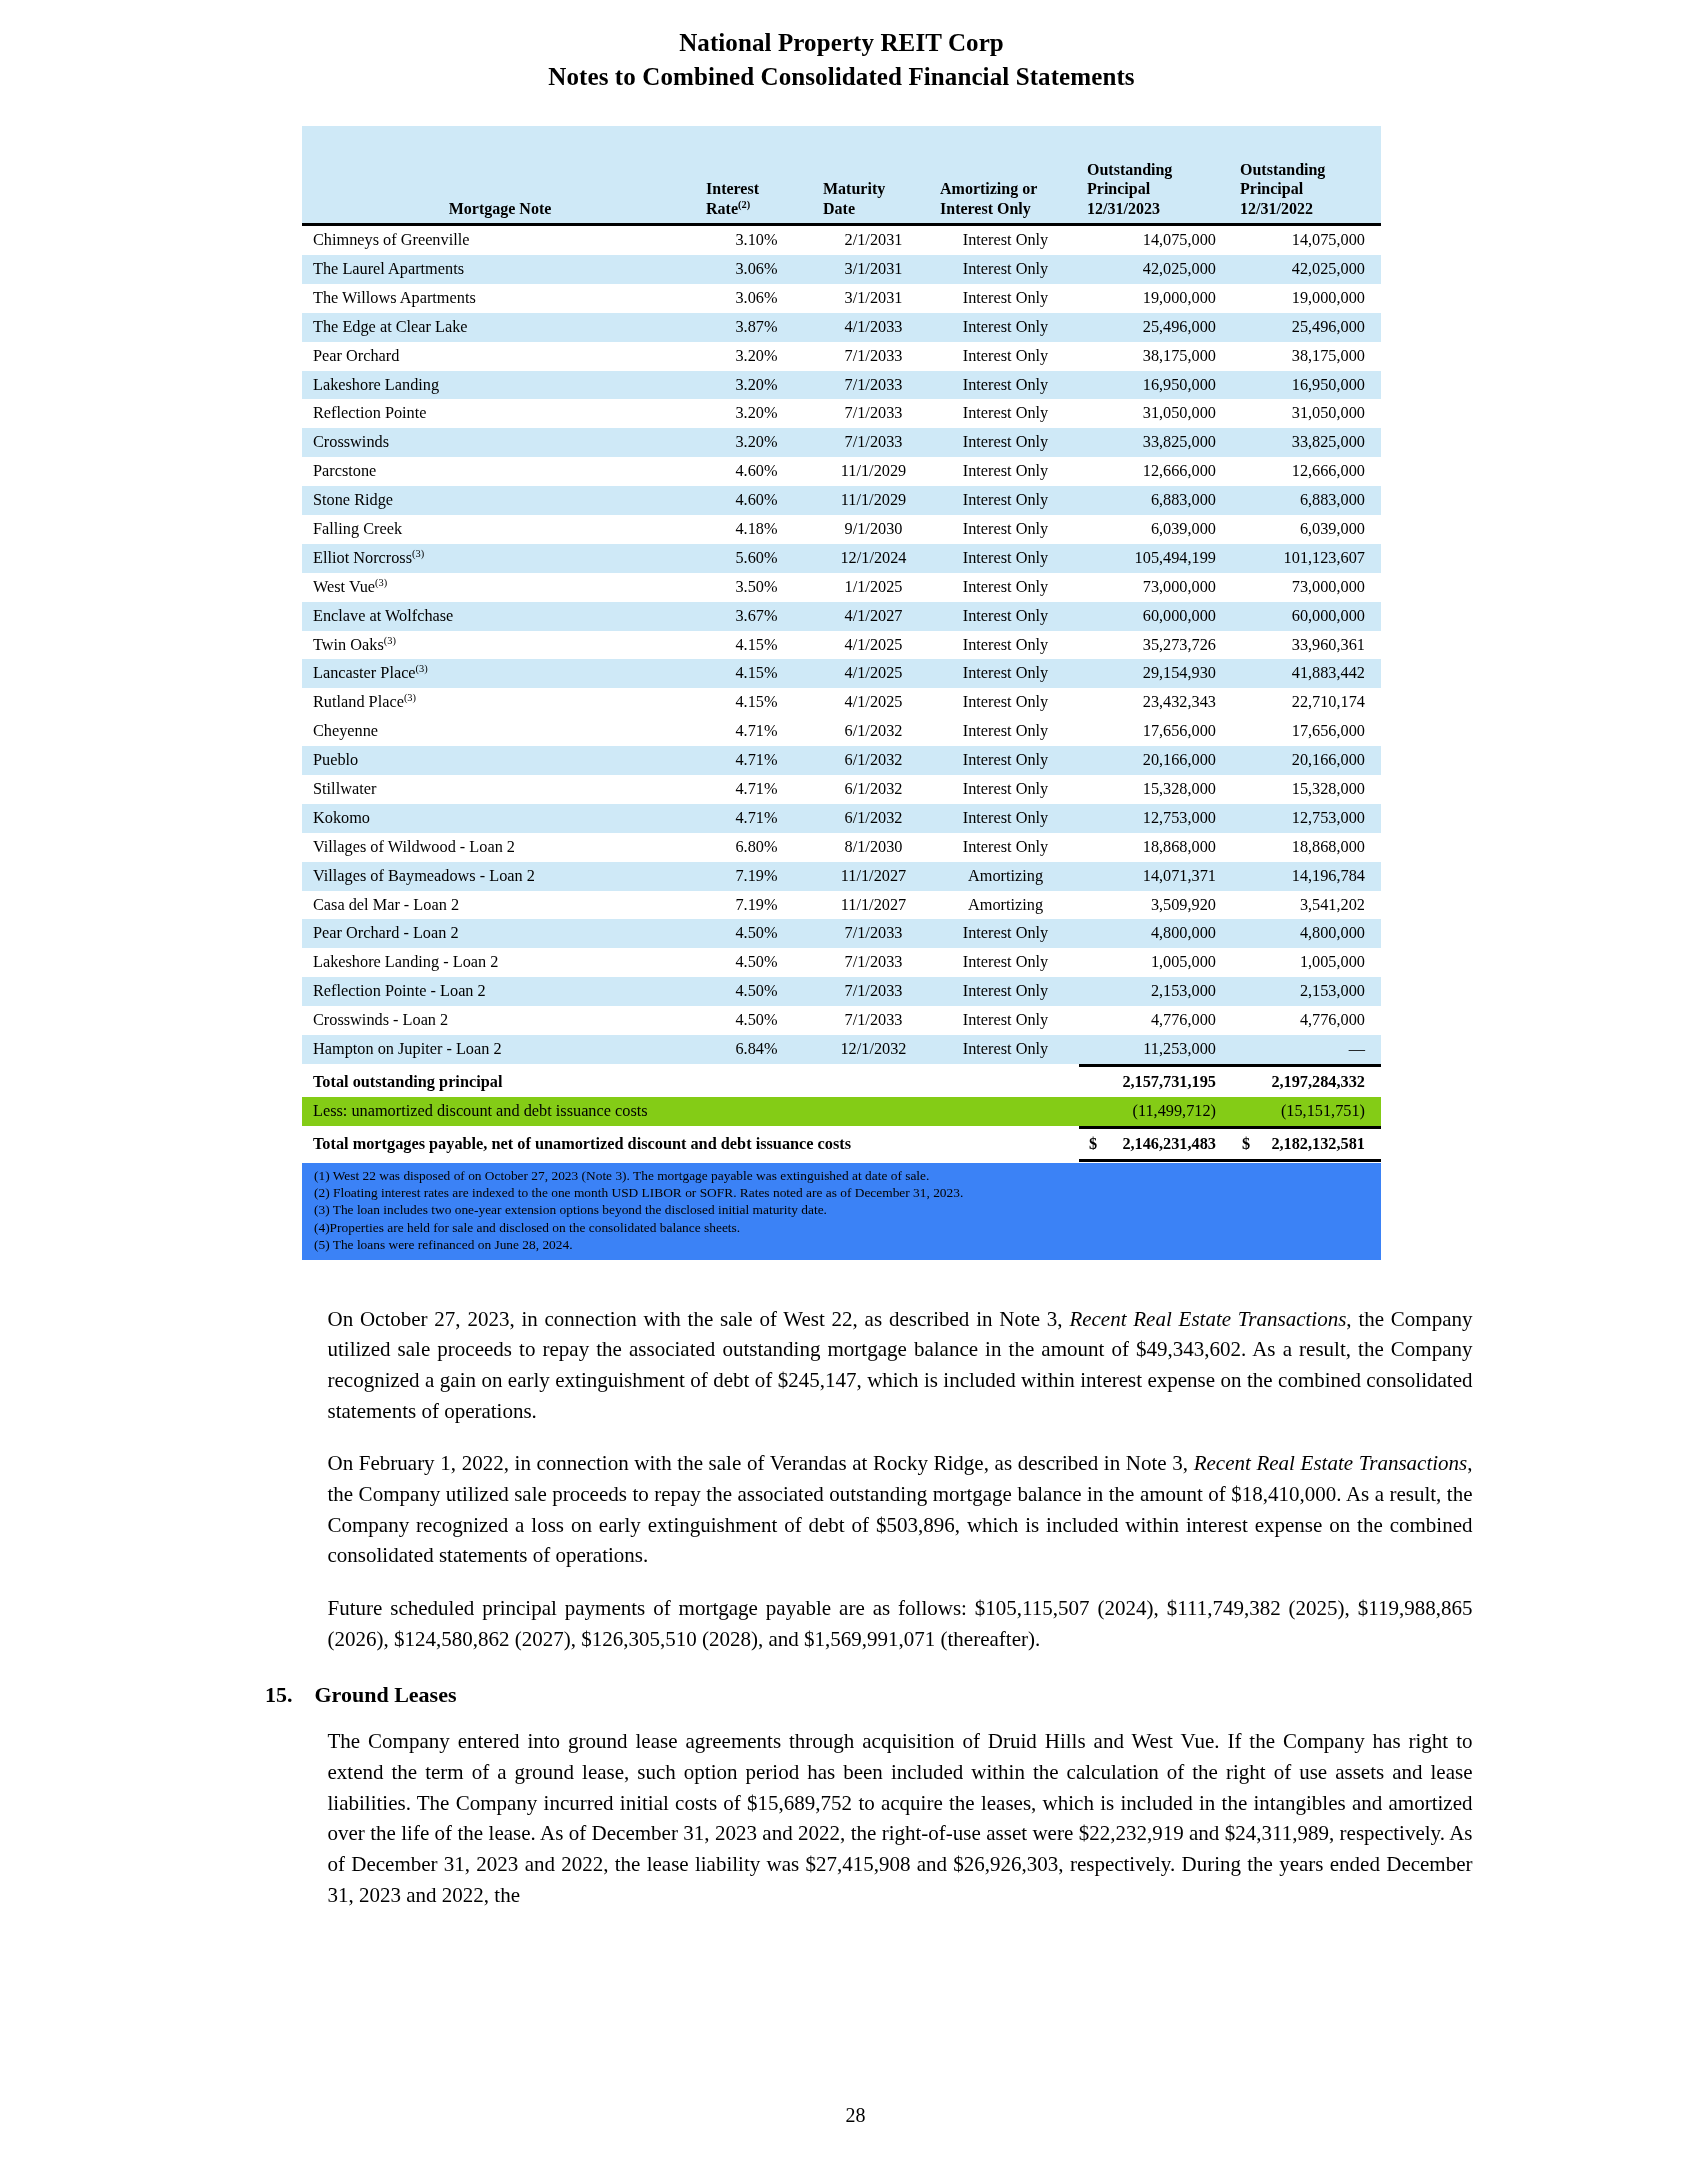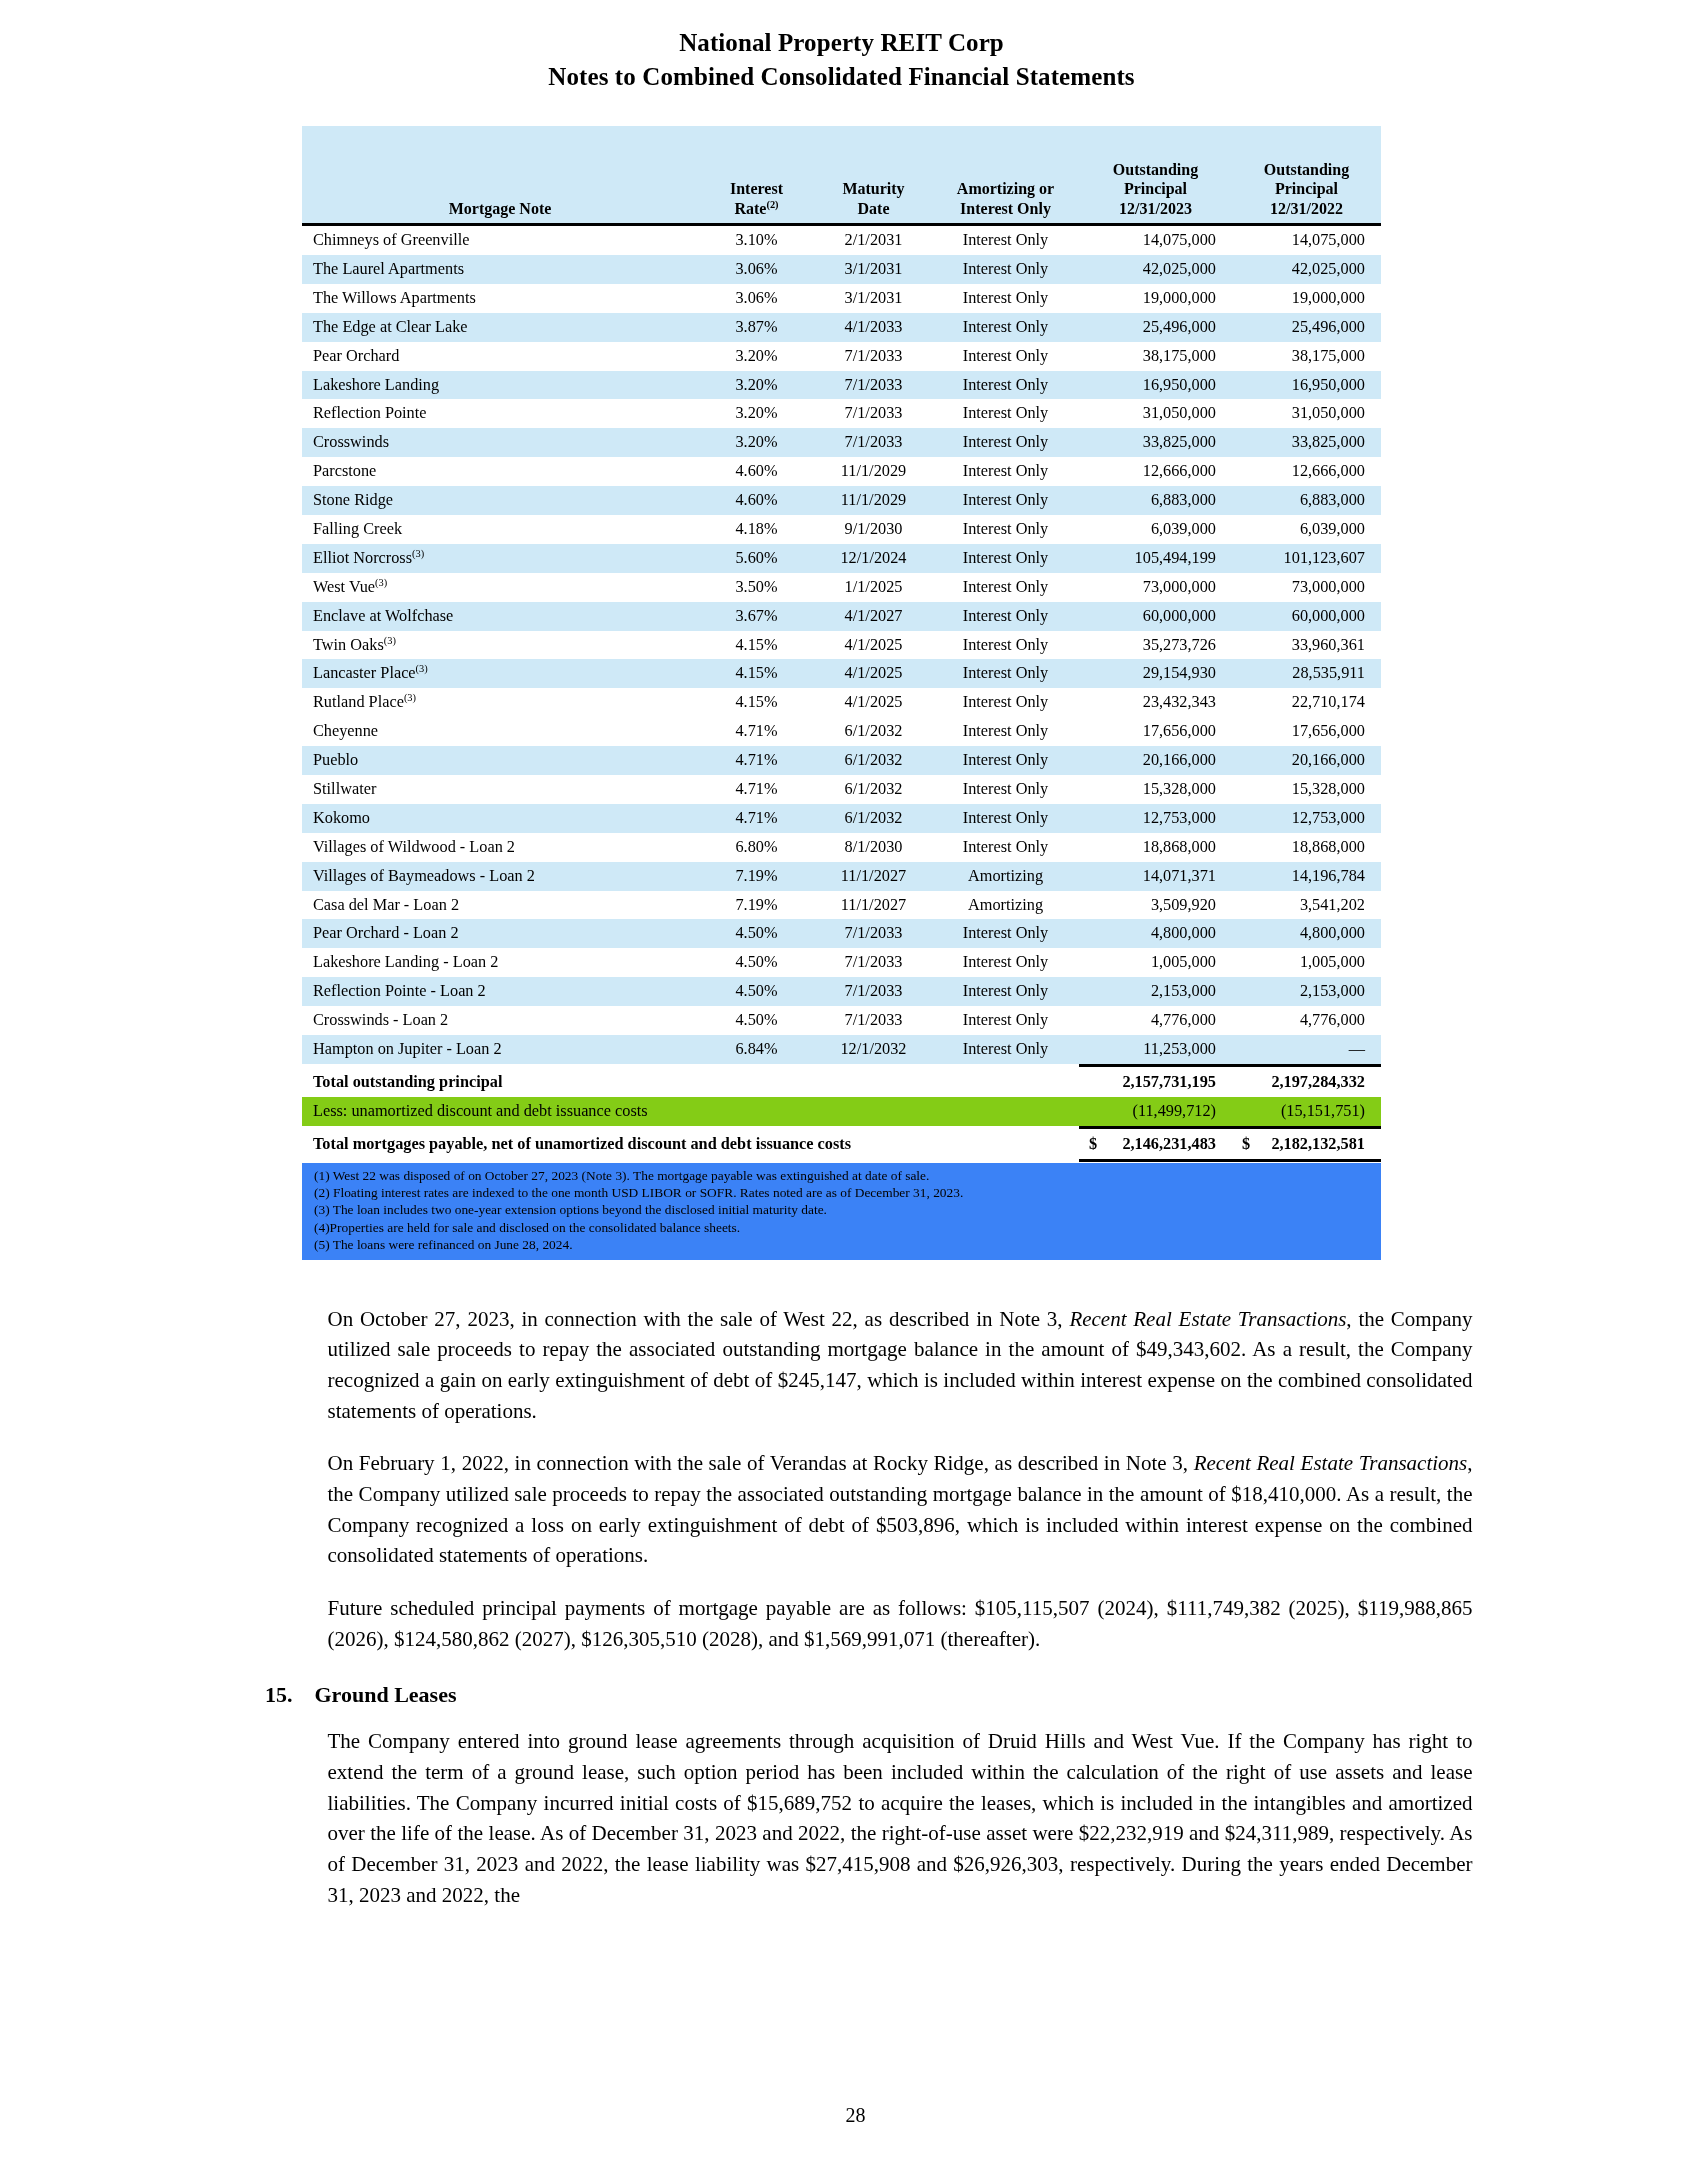--- a/index.html
+++ b/index.html
@@ -57,21 +57,21 @@
     font-weight: bold;
     font-size: 16px;
     vertical-align: bottom;
     padding: 0 8px 3px 8px;
     line-height: 1.22;
   }
   thead th.h-name {
     text-align: center;
     padding-bottom: 3px;
   }
-  thead th.h-ctr { text-align: center; }
+  thead th.h-ctr { text-align: left; }
   thead tr.head-pad th { height: 34px; background: #cfe9f7; padding: 0; }
 
   thead tr.rule th {
     background: #cfe9f7;
     padding: 0;
     height: 5px;
   }
   thead tr.rule th .bar {
     display: block;
     height: 3px;
@@ -360,21 +360,21 @@
             <td class="amort">Interest Only</td>
             <td class="num">35,273,726</td>
             <td class="num">33,960,361</td>
           </tr>
           <tr class="alt">
             <td class="name">Lancaster Place<sup class="fn">(3)</sup></td>
             <td class="rate">4.15%</td>
             <td class="mat">4/1/2025</td>
             <td class="amort">Interest Only</td>
             <td class="num">29,154,930</td>
-            <td class="num">28,535,911</td>
+            <td class="num">41,883,442</td>
           </tr>
           <tr class="plain">
             <td class="name">Rutland Place<sup class="fn">(3)</sup></td>
             <td class="rate">4.15%</td>
             <td class="mat">4/1/2025</td>
             <td class="amort">Interest Only</td>
             <td class="num">23,432,343</td>
             <td class="num">22,710,174</td>
           </tr>
           <tr class="plain">

